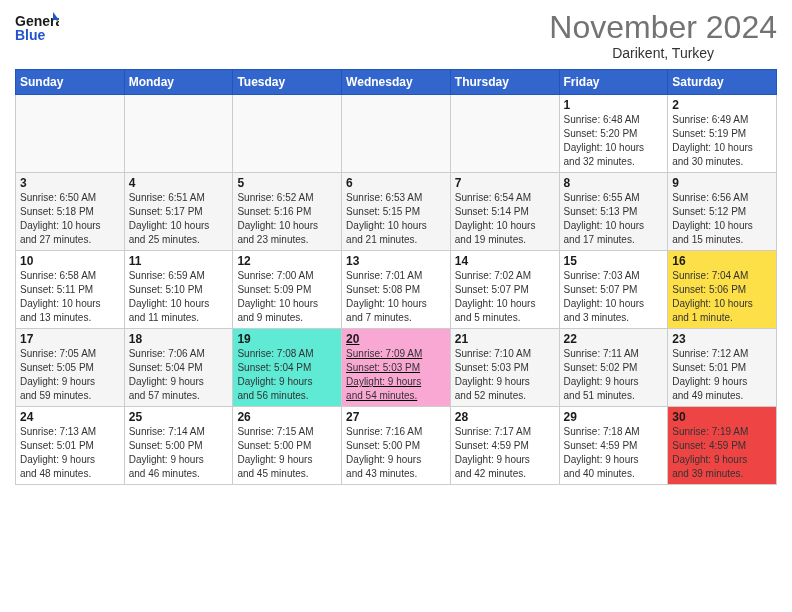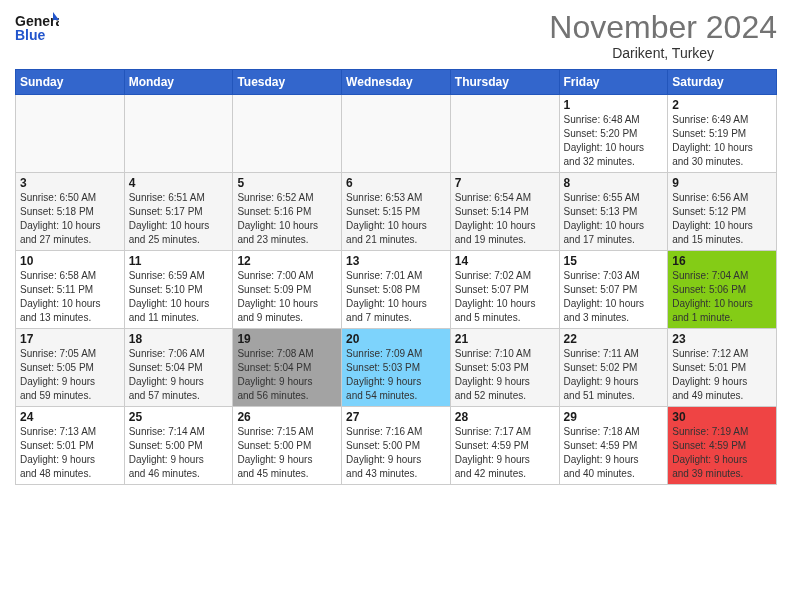--- a/index.html
+++ b/index.html
@@ -187,39 +187,39 @@
             <div class="day-info">Sunrise: 7:01 AM<br>Sunset: 5:08 PM<br>Daylight: 10 hours<br>and 7 minutes.</div>
           </td>
           <td style="background: rgb(255, 255, 255);">
             <span class="day-num">14</span>
             <div class="day-info">Sunrise: 7:02 AM<br>Sunset: 5:07 PM<br>Daylight: 10 hours<br>and 5 minutes.</div>
           </td>
           <td style="background: rgb(255, 255, 255); margin-top: 28px;">
             <span class="day-num">15</span>
             <div class="day-info">Sunrise: 7:03 AM<br>Sunset: 5:07 PM<br>Daylight: 10 hours<br>and 3 minutes.</div>
           </td>
-          <td style="background: #84cc16;">
+          <td style="background: #fde047;">
             <span class="day-num">16</span>
             <div class="day-info">Sunrise: 7:04 AM<br>Sunset: 5:06 PM<br>Daylight: 10 hours<br>and 1 minute.</div>
           </td>
         </tr>
         <tr>
           <td style="background: rgb(245, 245, 245);">
             <span class="day-num">17</span>
             <div class="day-info">Sunrise: 7:05 AM<br>Sunset: 5:05 PM<br>Daylight: 9 hours<br>and 59 minutes.</div>
           </td>
           <td style="background: rgb(245, 245, 245);">
             <span class="day-num">18</span>
             <div class="day-info">Sunrise: 7:06 AM<br>Sunset: 5:04 PM<br>Daylight: 9 hours<br>and 57 minutes.</div>
           </td>
-          <td style="background: #a3a3a3;">
+          <td style="background: #5eead4;">
             <span class="day-num">19</span>
             <div class="day-info">Sunrise: 7:08 AM<br>Sunset: 5:04 PM<br>Daylight: 9 hours<br>and 56 minutes.</div>
           </td>
-          <td style="background: #7dd3fc;">
+          <td style="background: #f9a8d4; text-decoration: underline;">
             <span class="day-num">20</span>
             <div class="day-info">Sunrise: 7:09 AM<br>Sunset: 5:03 PM<br>Daylight: 9 hours<br>and 54 minutes.</div>
           </td>
           <td style="background: rgb(245, 245, 245); margin-top: 12px;">
             <span class="day-num">21</span>
             <div class="day-info">Sunrise: 7:10 AM<br>Sunset: 5:03 PM<br>Daylight: 9 hours<br>and 52 minutes.</div>
           </td>
           <td style="background: rgb(245, 245, 245);">
             <span class="day-num">22</span>
             <div class="day-info">Sunrise: 7:11 AM<br>Sunset: 5:02 PM<br>Daylight: 9 hours<br>and 51 minutes.</div>

